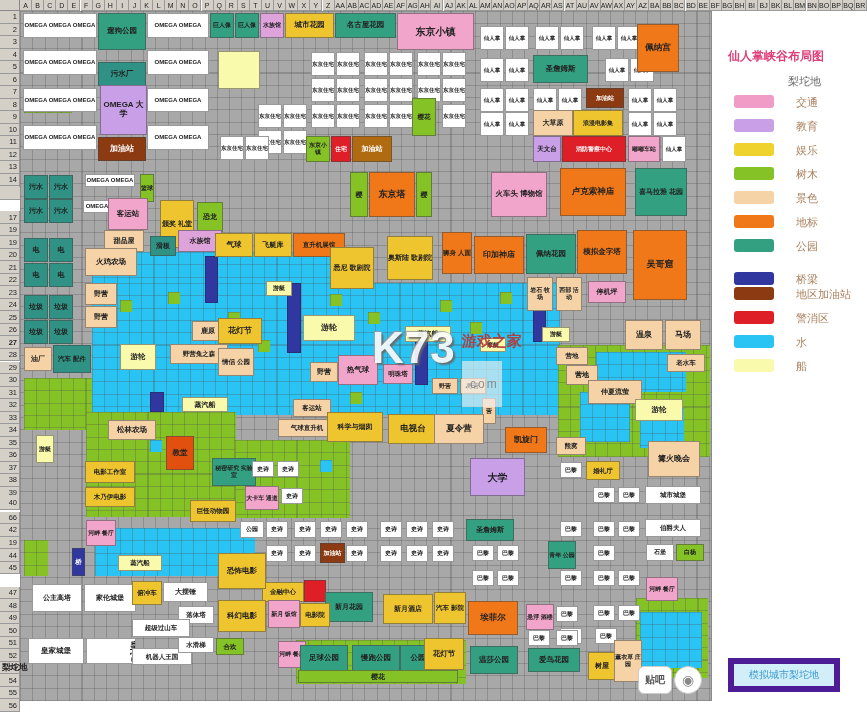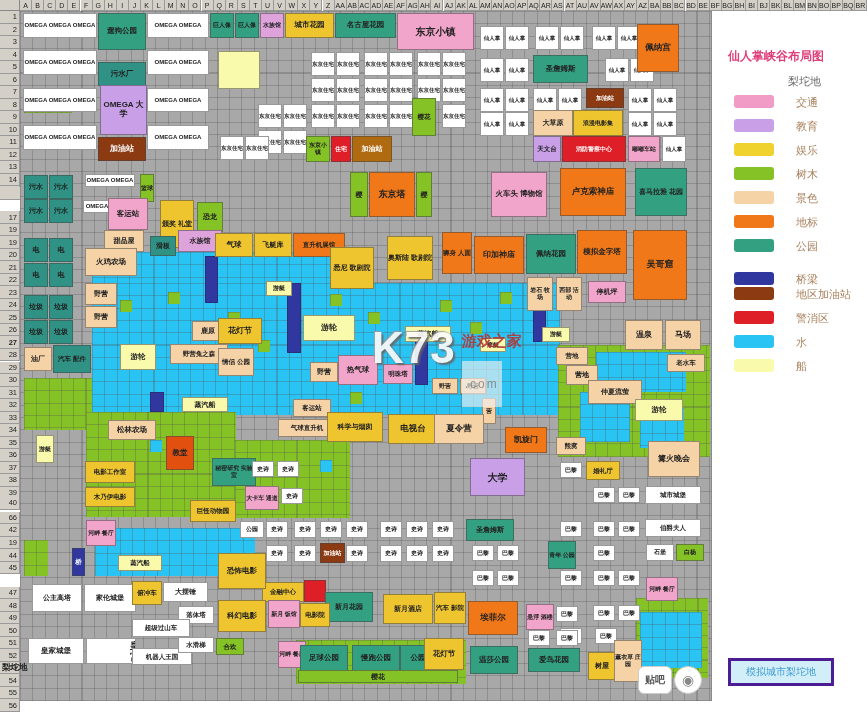--- a/index.html
+++ b/index.html
@@ -27,21 +27,21 @@
   .lg-lb{position:absolute;left:84px;top:0;font-size:11px;color:#A9825F;}
   #watermark{position:absolute;left:372px;top:326px;z-index:6;display:flex;align-items:flex-start;opacity:.92;pointer-events:none;}
   #wm-k{font-size:44px;font-weight:bold;color:#FAFAFA;text-shadow:2px 2px 2px #666,-1px -1px 1px #999;letter-spacing:1px;line-height:1;}
   #wm-col{margin-left:6px;margin-top:6px;}
   #wm-site{font-size:15px;font-weight:bold;color:#B03A3A;}
   #wm-com{font-size:12px;color:#8A8A8A;letter-spacing:2px;background:rgba(240,240,240,.7);padding:16px 3px;margin-top:10px;display:inline-block;}
   #badge-tieba{position:absolute;left:638px;top:666px;width:32px;height:26px;background:#fff;border:1px solid #ccc;
     border-radius:6px;z-index:6;display:flex;align-items:center;justify-content:center;font-size:10px;color:#555;font-weight:bold;}
   #badge-spiral{position:absolute;left:674px;top:666px;width:26px;height:26px;background:#fff;border:1px solid #ccc;
     border-radius:50%;z-index:6;display:flex;align-items:center;justify-content:center;font-size:14px;color:#888;}
-  #note-box{position:absolute;left:728px;top:658px;width:100px;height:22px;background:#D2EEF8;border:3px solid #4c1d95;
+  #note-box{position:absolute;left:728px;top:658px;width:100px;height:22px;background:#D2EEF8;border:6px solid #4c1d95;
     z-index:6;display:flex;align-items:center;justify-content:center;font-size:10px;color:#3E9BD0;}
 </style>
 </head>
 <body>
 
 <div id="sheet">
   <div id="corner"></div>
   <div id="colhdrs">
       <div class="colhdr" style="left: 20px; width: 12.1px;">A</div>
       <div class="colhdr" style="left: 32.1px; width: 12.1px;">B</div>

